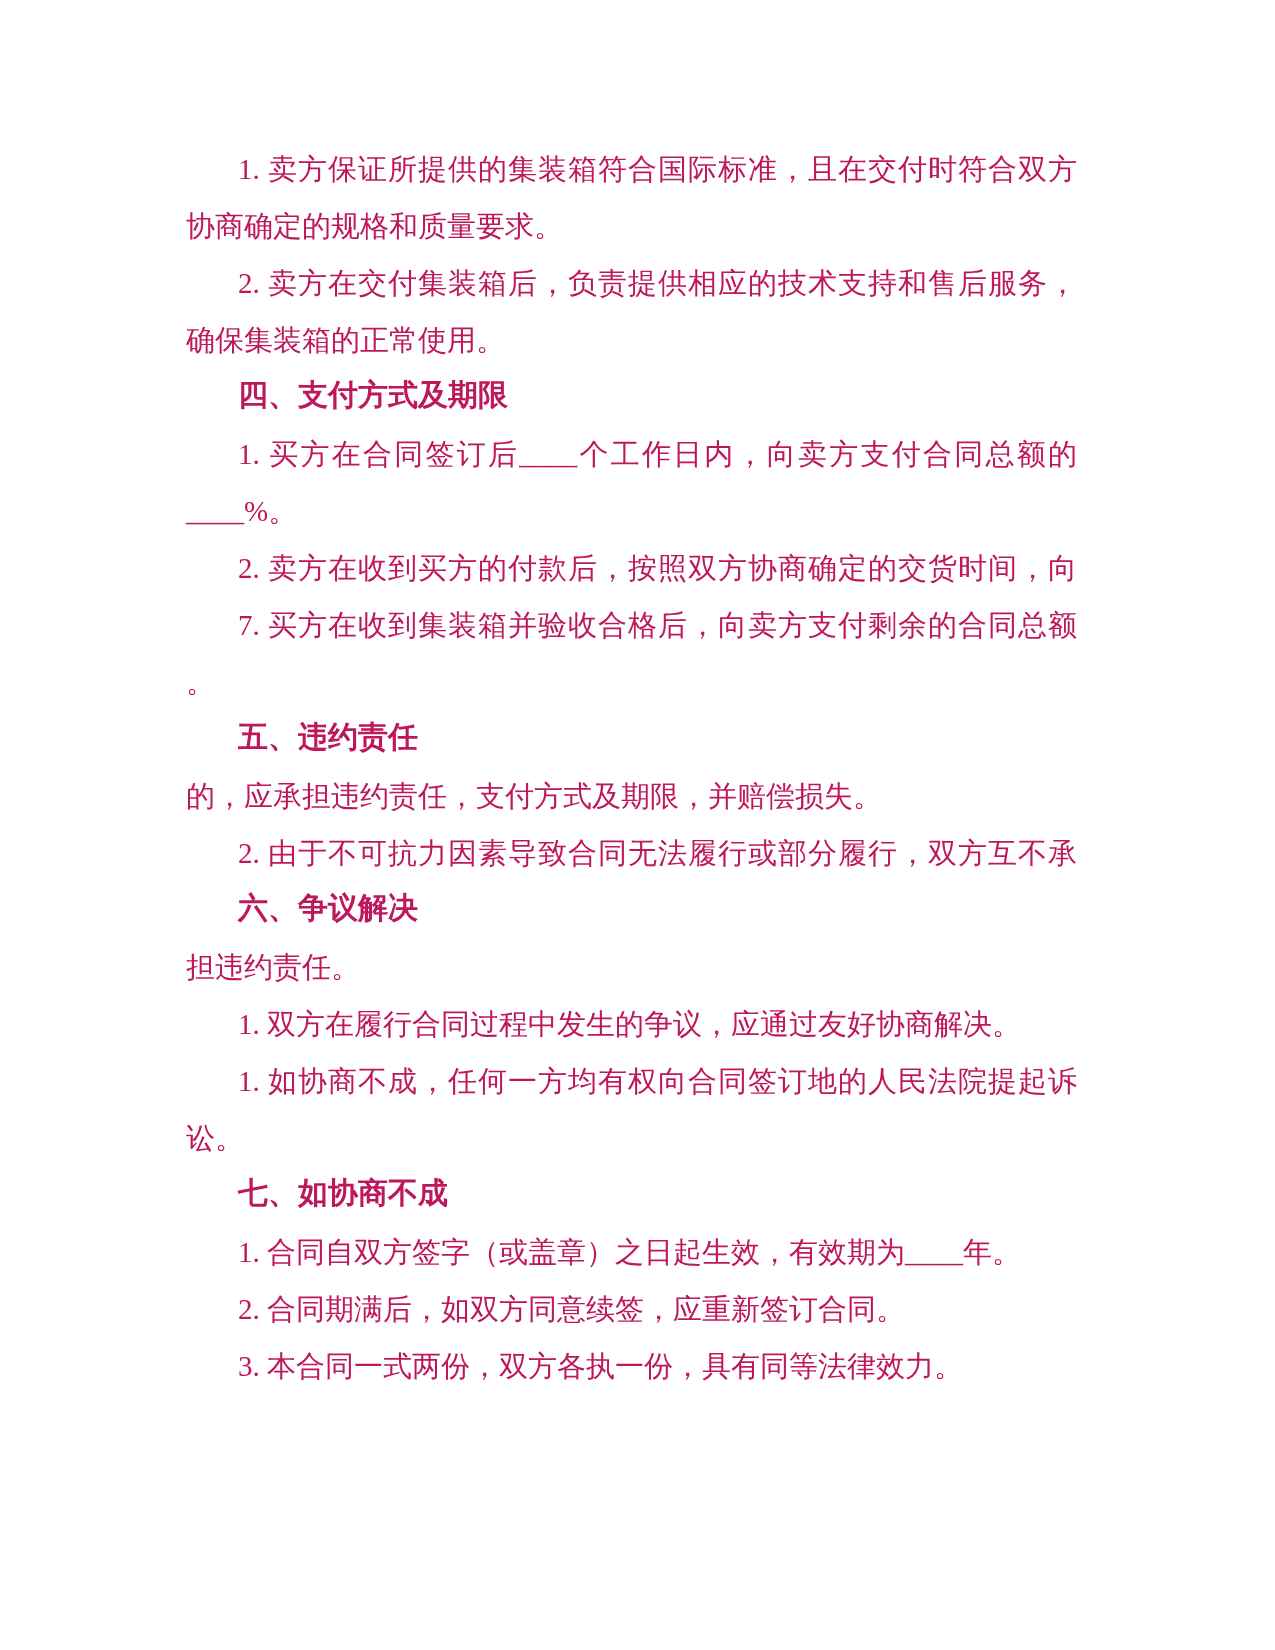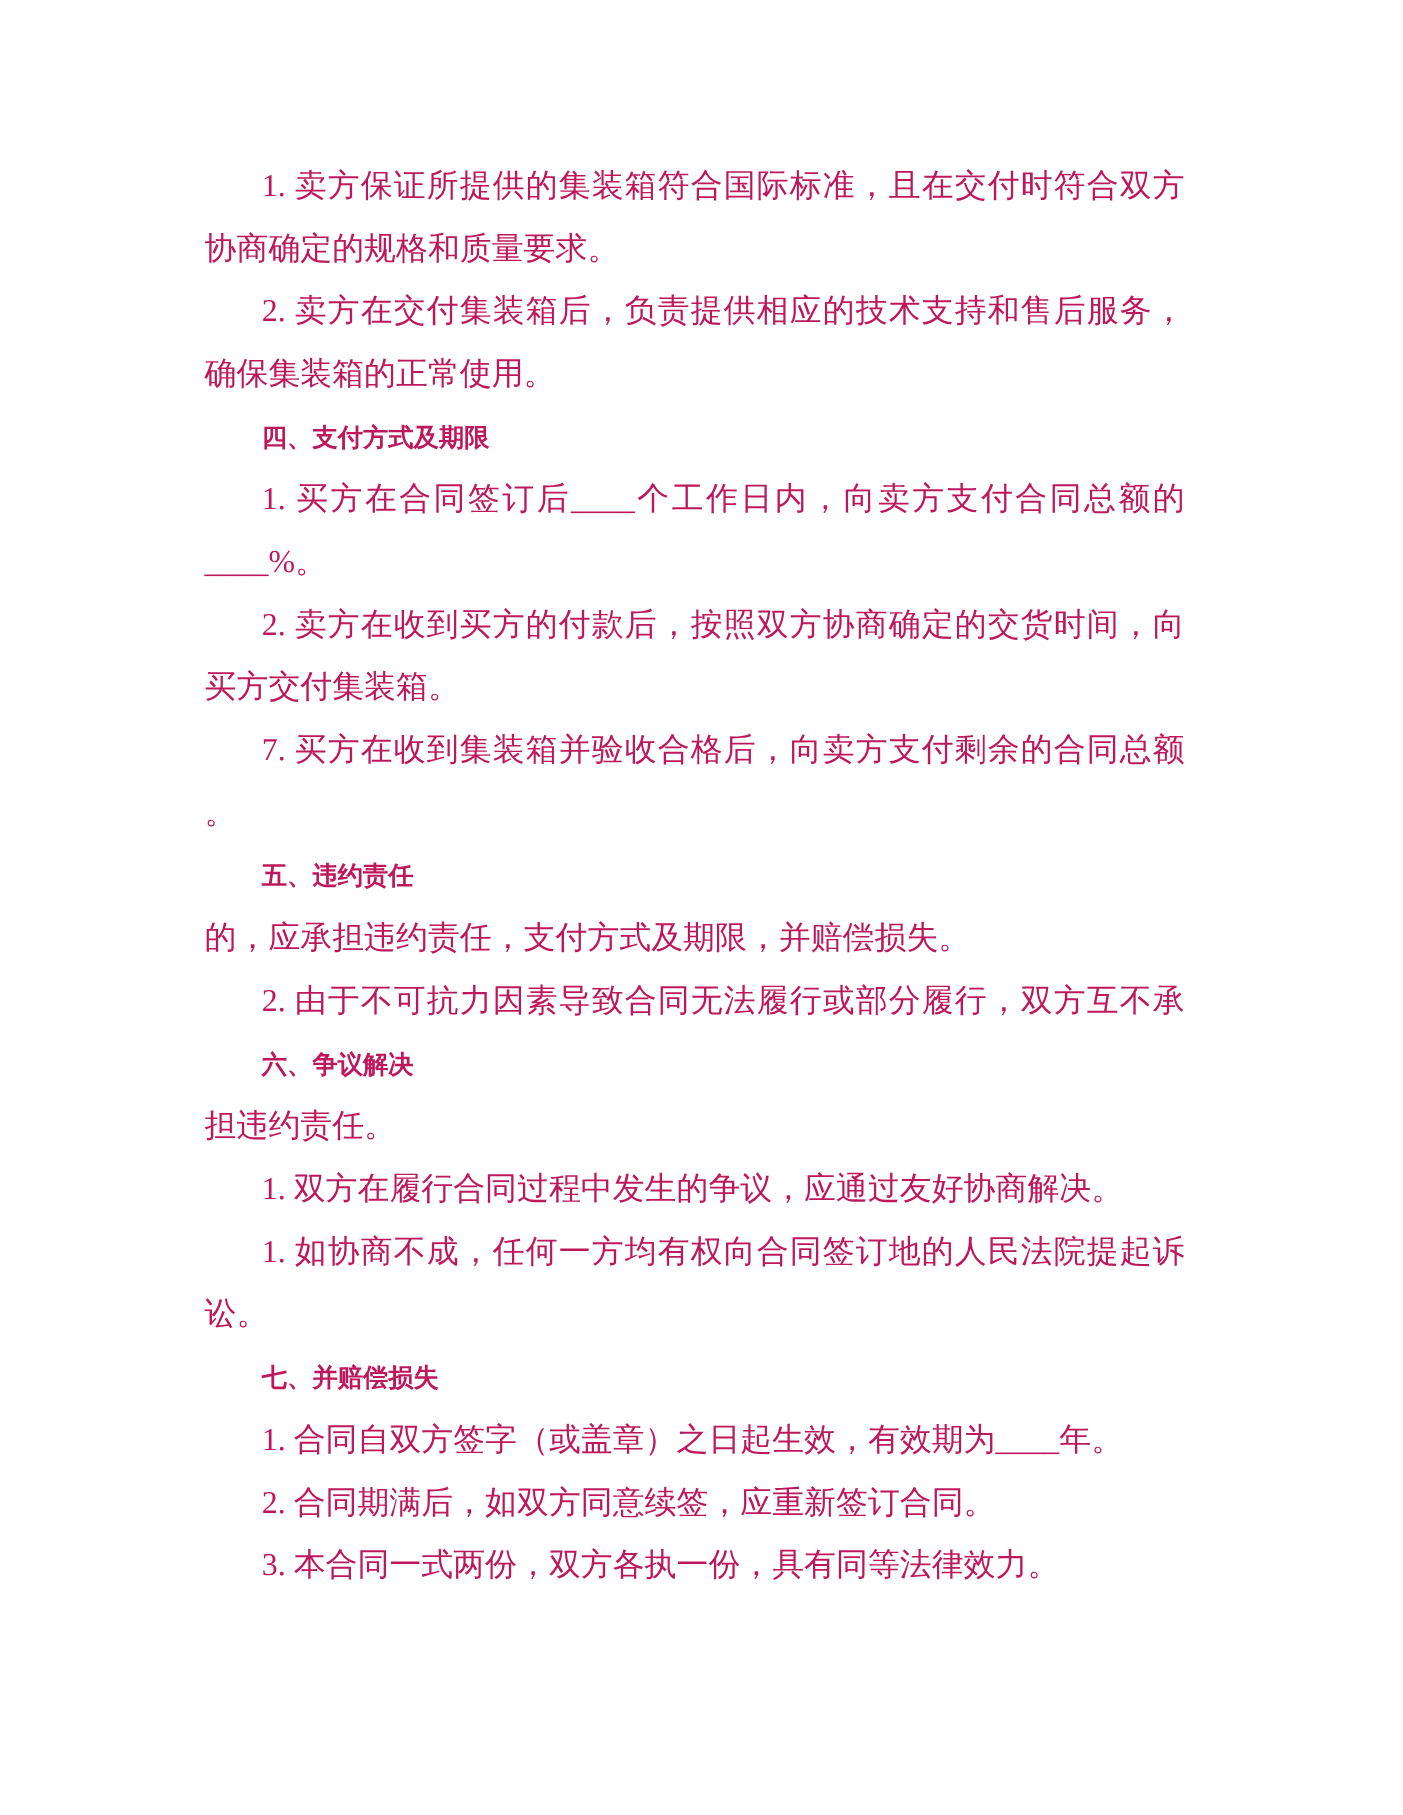--- a/index.html
+++ b/index.html
@@ -24,47 +24,46 @@
     font-size: 29px;
     white-space: nowrap;
   }
   .line.indent { text-indent: 52px; }
   .line.justify {
     white-space: normal;
     text-align: justify;
     text-align-last: justify;
   }
   .line.heading {
-    font-family: Liberation Sans, sans-serif;
+    font-family: Liberation Mono, monospace;
     font-weight: 700;
-    font-size: 23px;
+    font-size: 30px;
   }
 </style>
 </head>
 <body>
 
 <div class="page">
   <div class="content">
     <div class="line body indent justify">1. 卖方保证所提供的集装箱符合国际标准，且在交付时符合双方</div>
     <div class="line body">协商确定的规格和质量要求。</div>
     <div class="line body indent justify">2. 卖方在交付集装箱后，负责提供相应的技术支持和售后服务，</div>
     <div class="line body">确保集装箱的正常使用。</div>
     <div class="line heading indent">四、支付方式及期限</div>
     <div class="line body indent justify">1. 买方在合同签订后____个工作日内，向卖方支付合同总额的</div>
     <div class="line body">____%。</div>
     <div class="line body indent justify">2. 卖方在收到买方的付款后，按照双方协商确定的交货时间，向</div>
-    <div class="line body">买方交付集装箱。</div>
     <div class="line body indent justify">7. 买方在收到集装箱并验收合格后，向卖方支付剩余的合同总额</div>
     <div class="line body">。</div>
     <div class="line heading indent">五、违约责任</div>
     <div class="line body">的，应承担违约责任，支付方式及期限，并赔偿损失。</div>
     <div class="line body indent justify">2. 由于不可抗力因素导致合同无法履行或部分履行，双方互不承</div>
     <div class="line heading indent">六、争议解决</div>
     <div class="line body">担违约责任。</div>
     <div class="line body indent">1. 双方在履行合同过程中发生的争议，应通过友好协商解决。</div>
     <div class="line body indent justify">1. 如协商不成，任何一方均有权向合同签订地的人民法院提起诉</div>
     <div class="line body">讼。</div>
-    <div class="line heading indent">七、并赔偿损失</div>
+    <div class="line heading indent">七、如协商不成</div>
     <div class="line body indent">1. 合同自双方签字（或盖章）之日起生效，有效期为____年。</div>
     <div class="line body indent">2. 合同期满后，如双方同意续签，应重新签订合同。</div>
     <div class="line body indent">3. 本合同一式两份，双方各执一份，具有同等法律效力。</div>
   </div>
 </div>
 
 </body></html>

